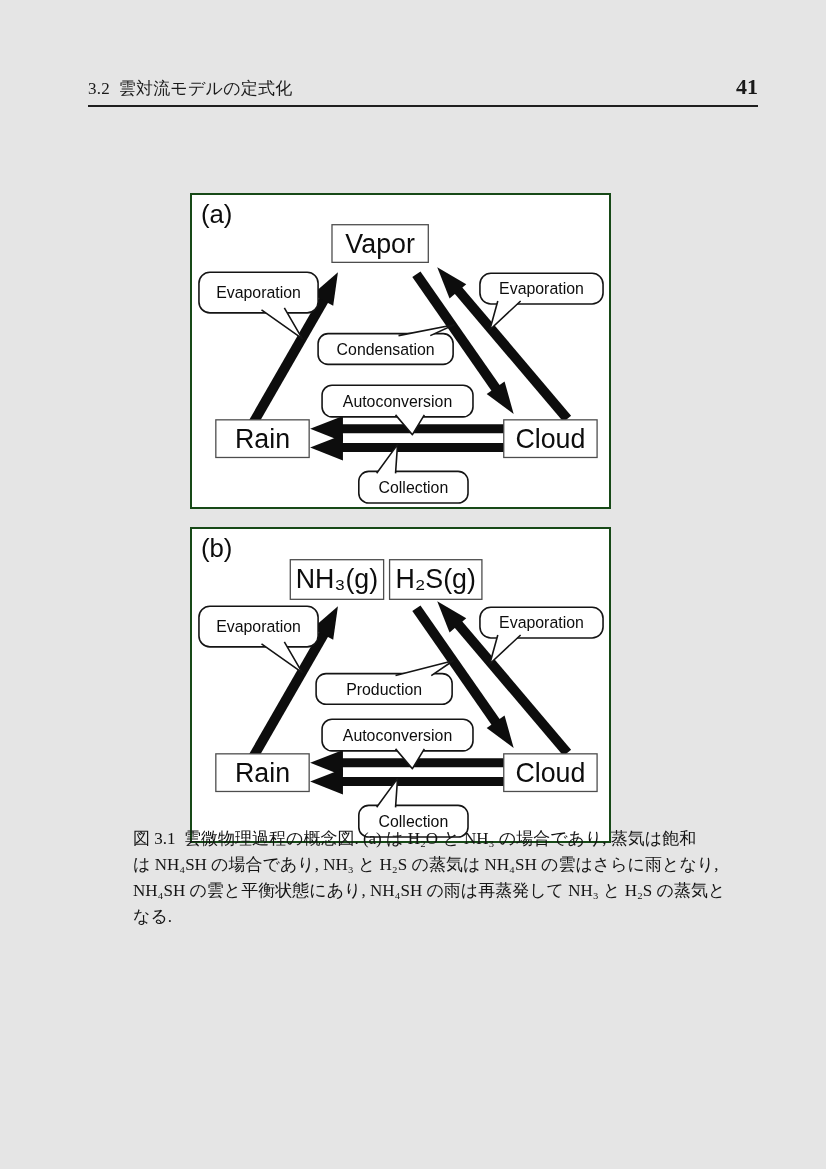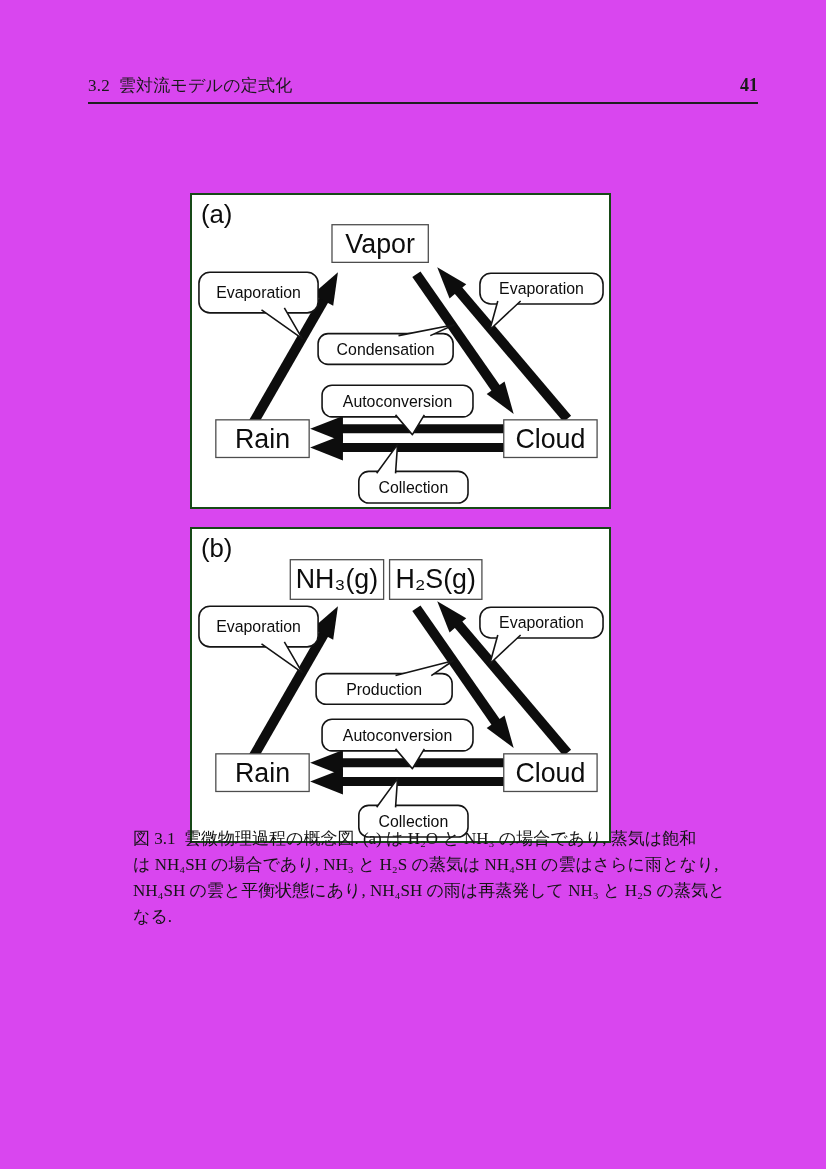--- a/index.html
+++ b/index.html
@@ -1,24 +1,24 @@
 <!DOCTYPE html>
 <html><head>
 <meta charset="utf-8">
 <style>
   html,body{margin:0;padding:0;background:#ffffff;}
-  .page{position:relative;width:826px;height:1169px;background:#d946ef;overflow:hidden;
+  .page{position:relative;width:826px;height:1169px;background:#e5e5e5;overflow:hidden;
         color:#1a1a1a;}
   
   .running-header{position:absolute;left:88px;top:74px;width:670px;
         display:flex;justify-content:space-between;align-items:baseline;
         border-bottom:2px solid #1f1f1f;padding-bottom:5px;
         font-family:"Liberation Serif","DejaVu Serif",serif;}
   .running-header .section{font-size:17px;letter-spacing:.2px;white-space:pre;}
-  .running-header .pagenum{font-size:18px;font-weight:bold;}
+  .running-header .pagenum{font-size:22px;font-weight:bold;}
   
   .frame{position:absolute;left:190px;width:421px;height:316px;background:#ffffff;
          border:2px solid #174917;box-sizing:border-box;}
   .frame-a{top:193px;}
   .frame-b{top:527px;}
   .frame svg{display:block;width:100%;height:100%;}
   
   .arrow-line{stroke:#0d0d0d;fill:none;}
   .arrow-head{fill:#0d0d0d;stroke:none;}
   .node-box{fill:#ffffff;stroke:#4d4d4d;stroke-width:1.3;}

